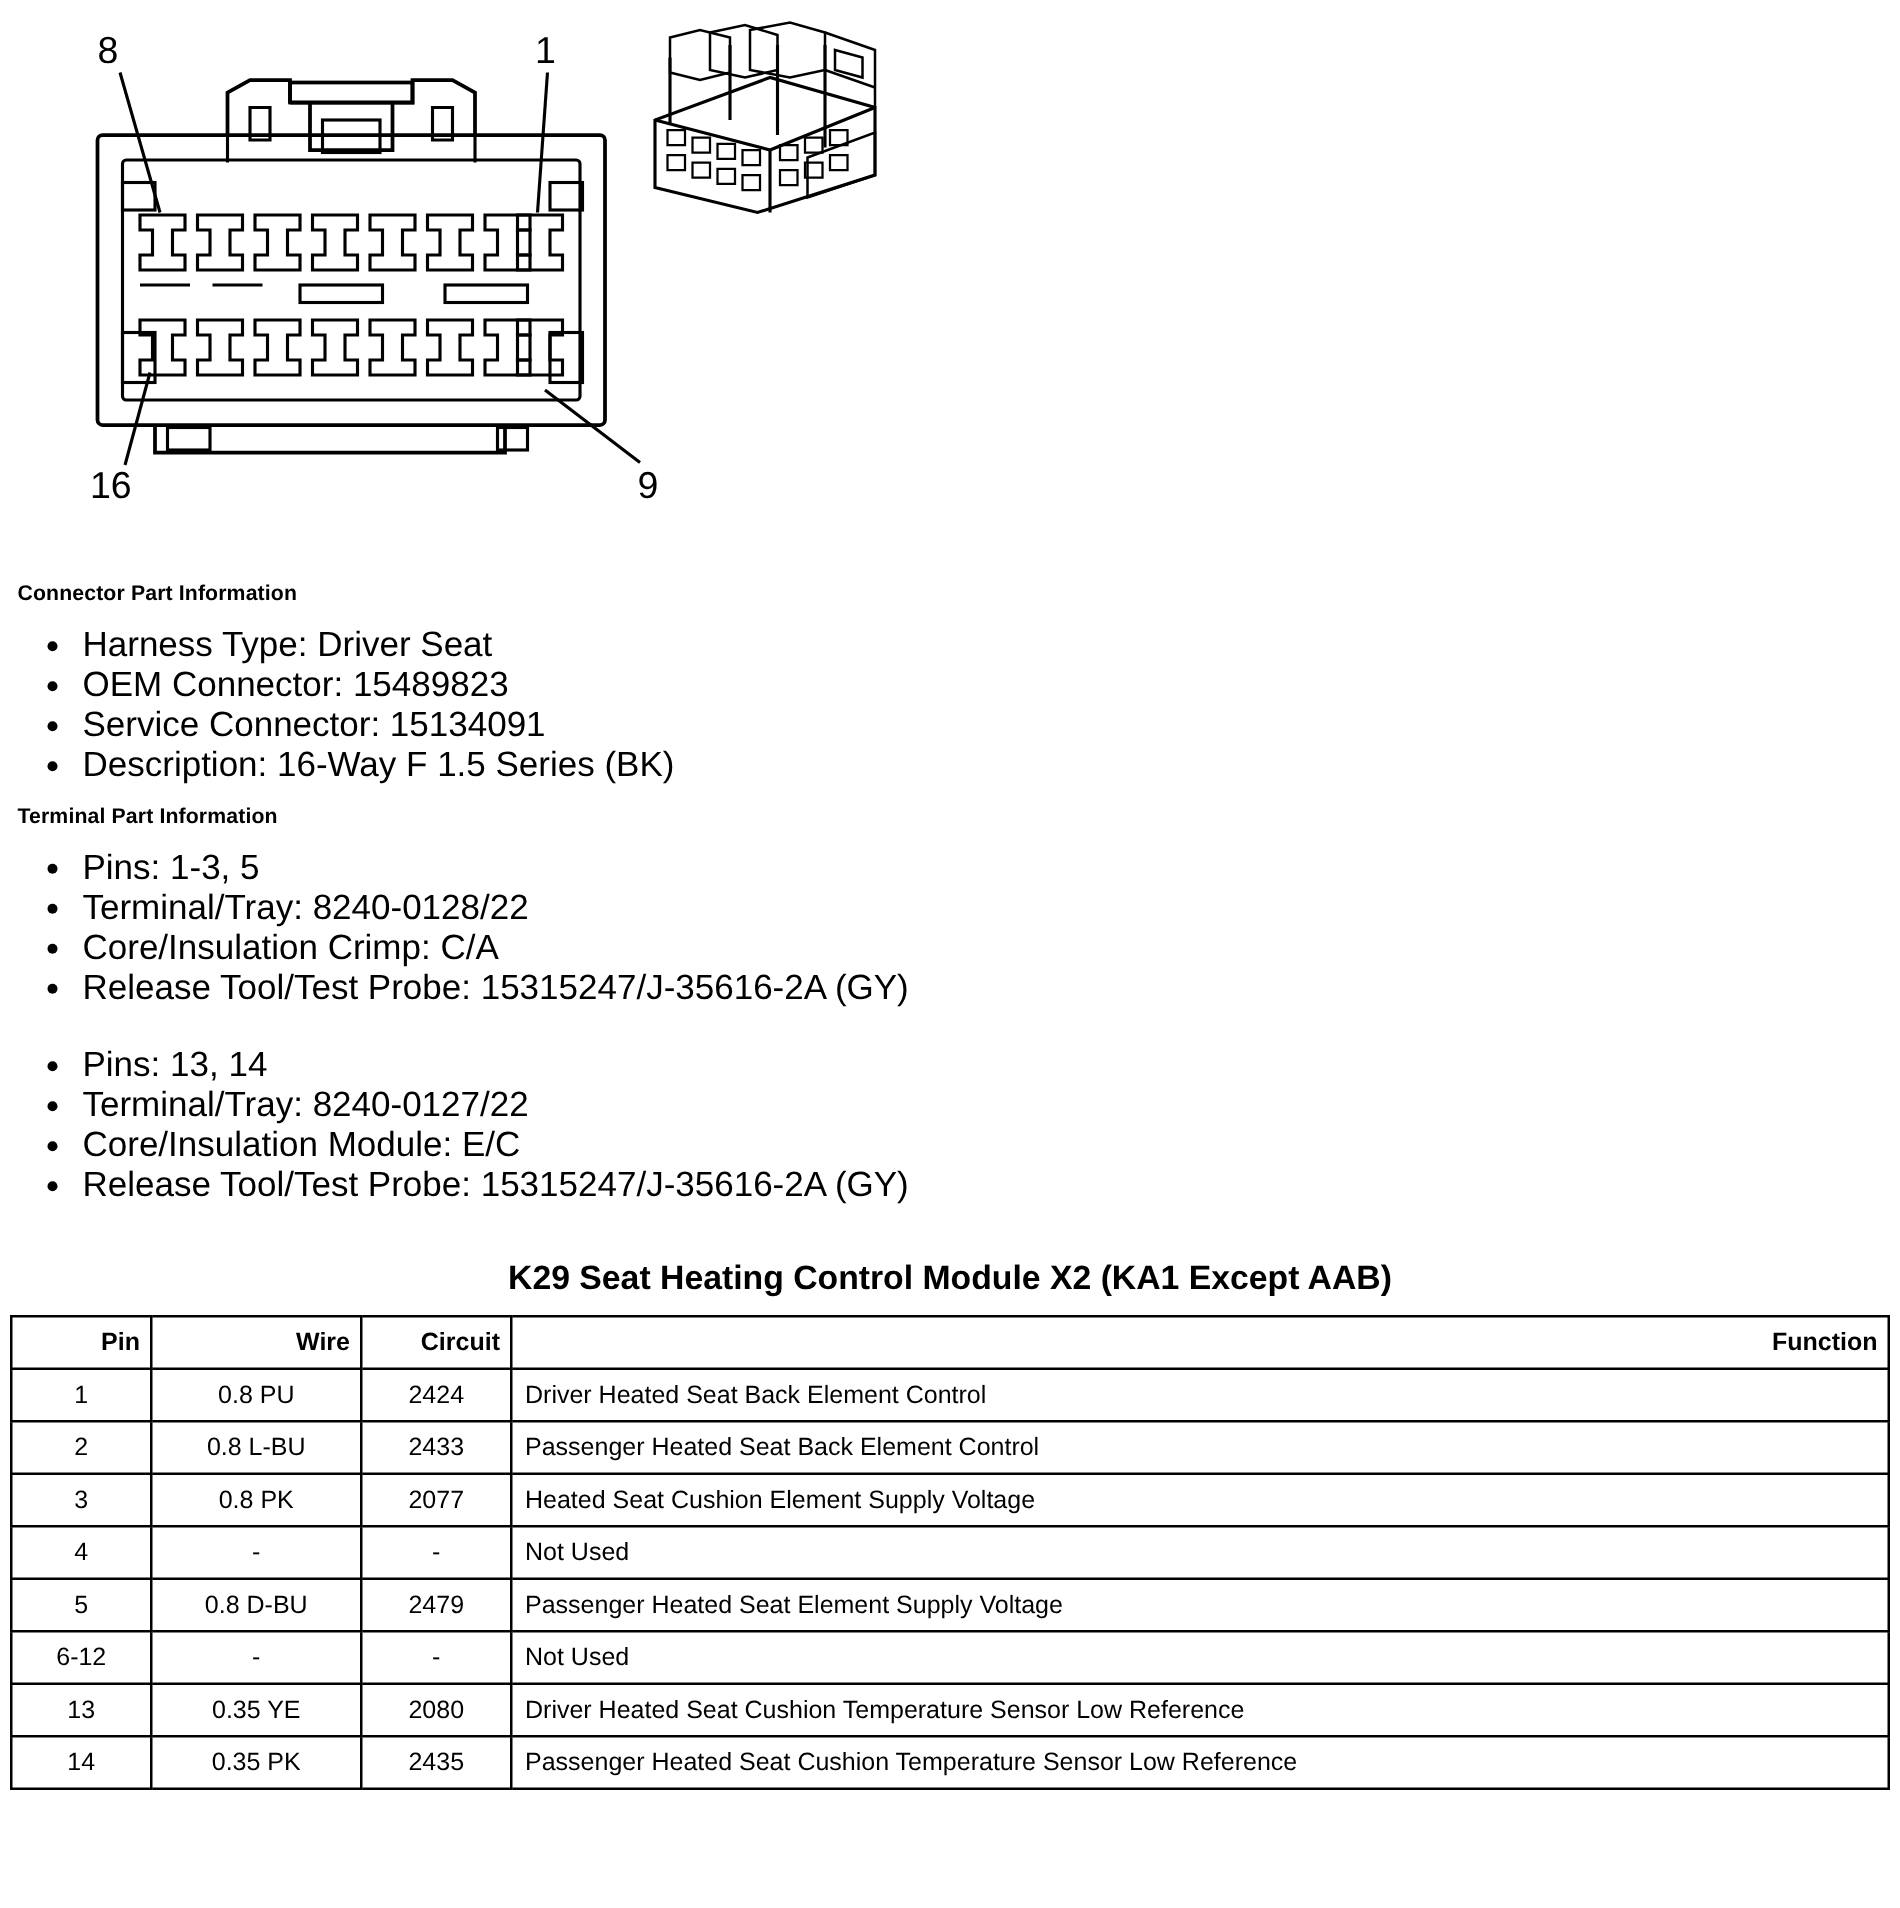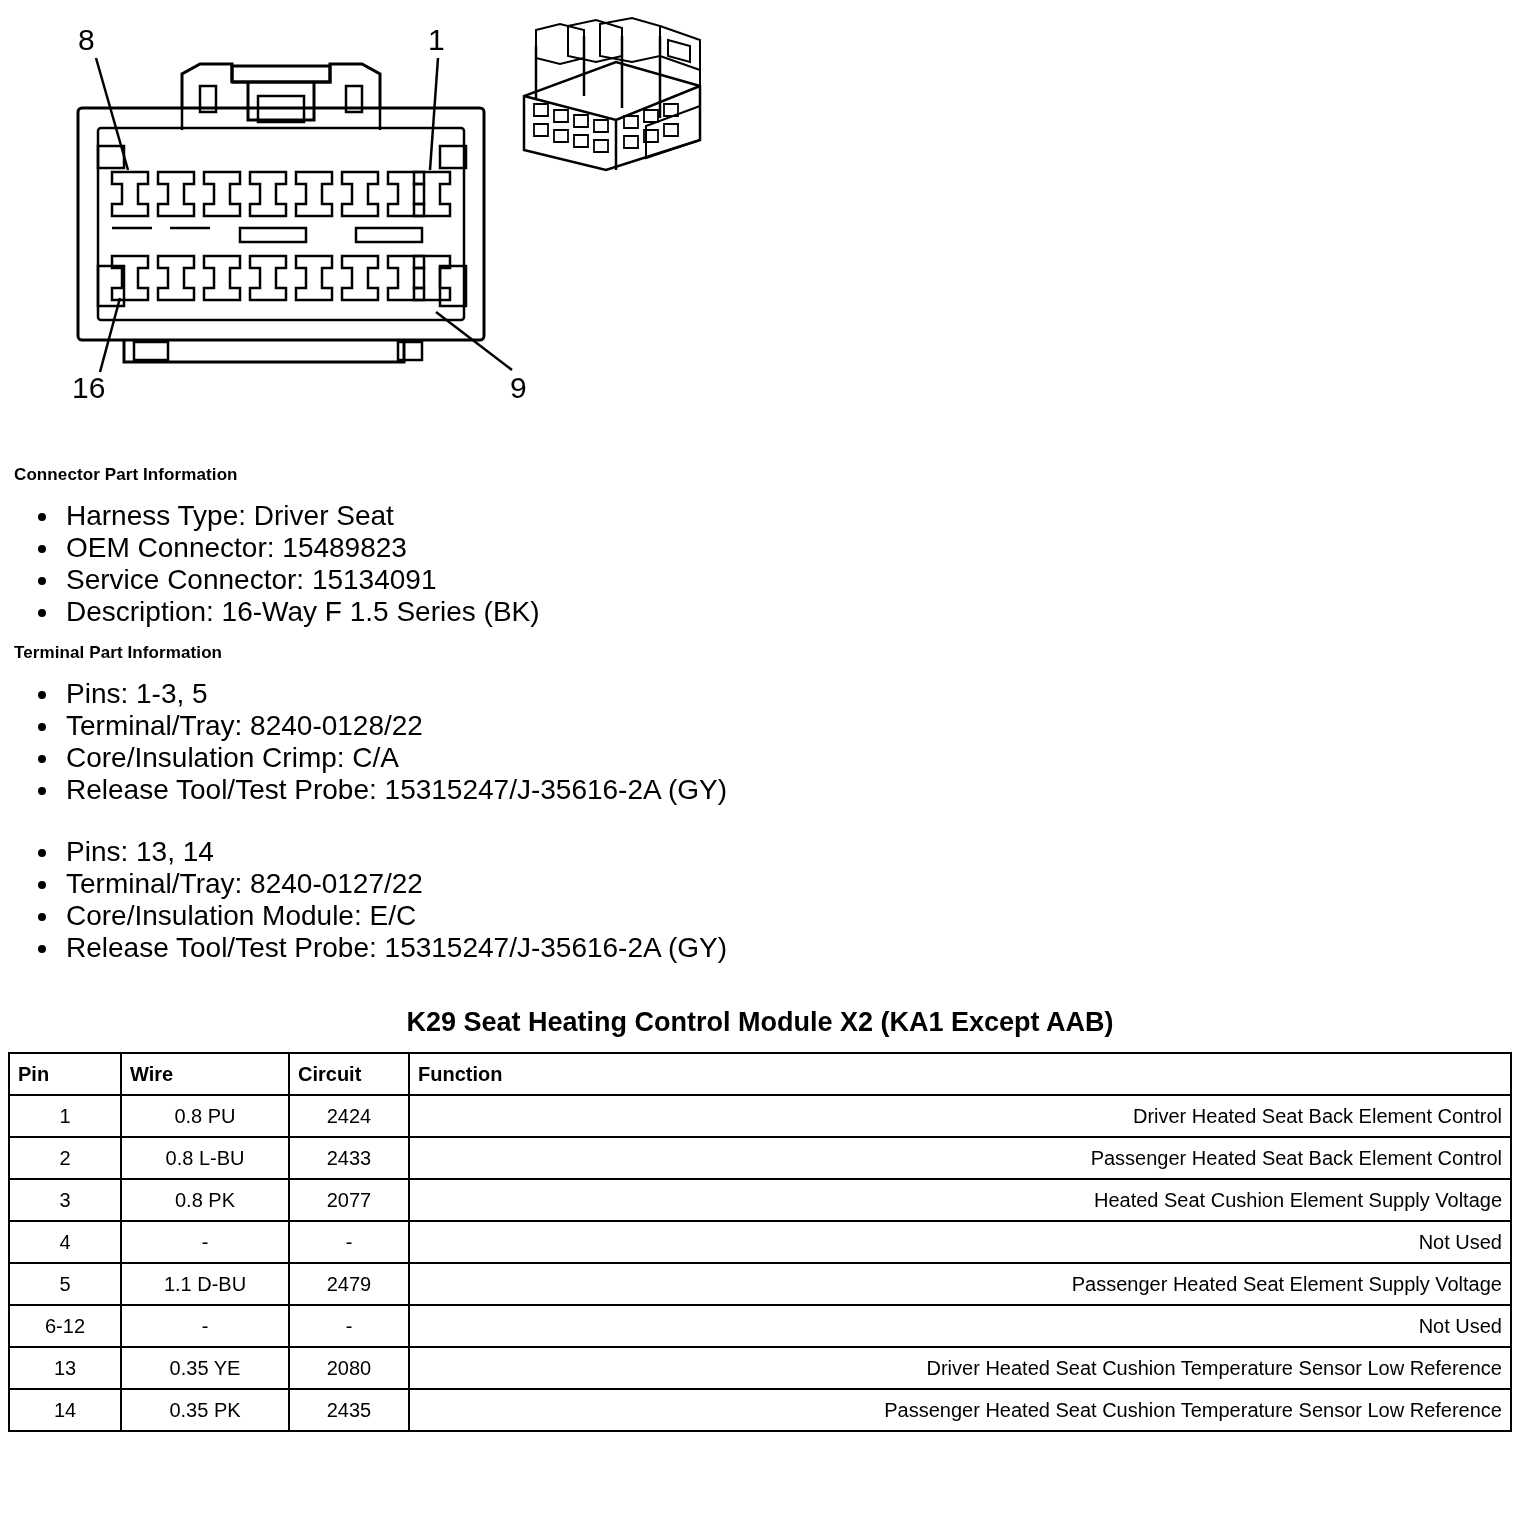--- a/index.html
+++ b/index.html
@@ -85,27 +85,27 @@
   }
   table.pin-table th,
   table.pin-table td {
     border: 2px solid #000;
     font-size: 20px;
     height: 40px;
     padding: 0 8px;
   }
   table.pin-table th {
     font-weight: bold;
-    text-align: left;
+    text-align: right;
   }
   table.pin-table td.c {
     text-align: center;
   }
   table.pin-table td.l {
-    text-align: right;
+    text-align: left;
     padding-left: 10px;
   }
   col.pin  { width: 112px; }
   col.wire { width: 168px; }
   col.circ { width: 120px; }
 </style>
 </head>
 <body>
 
 <div class="diagram">
@@ -280,21 +280,21 @@
           <td class="l">Heated Seat Cushion Element Supply Voltage</td>
         </tr>
         <tr>
           <td class="c">4</td>
           <td class="c">-</td>
           <td class="c">-</td>
           <td class="l">Not Used</td>
         </tr>
         <tr>
           <td class="c">5</td>
-          <td class="c">1.1 D-BU</td>
+          <td class="c">0.8 D-BU</td>
           <td class="c">2479</td>
           <td class="l">Passenger Heated Seat Element Supply Voltage</td>
         </tr>
         <tr>
           <td class="c">6-12</td>
           <td class="c">-</td>
           <td class="c">-</td>
           <td class="l">Not Used</td>
         </tr>
         <tr>

